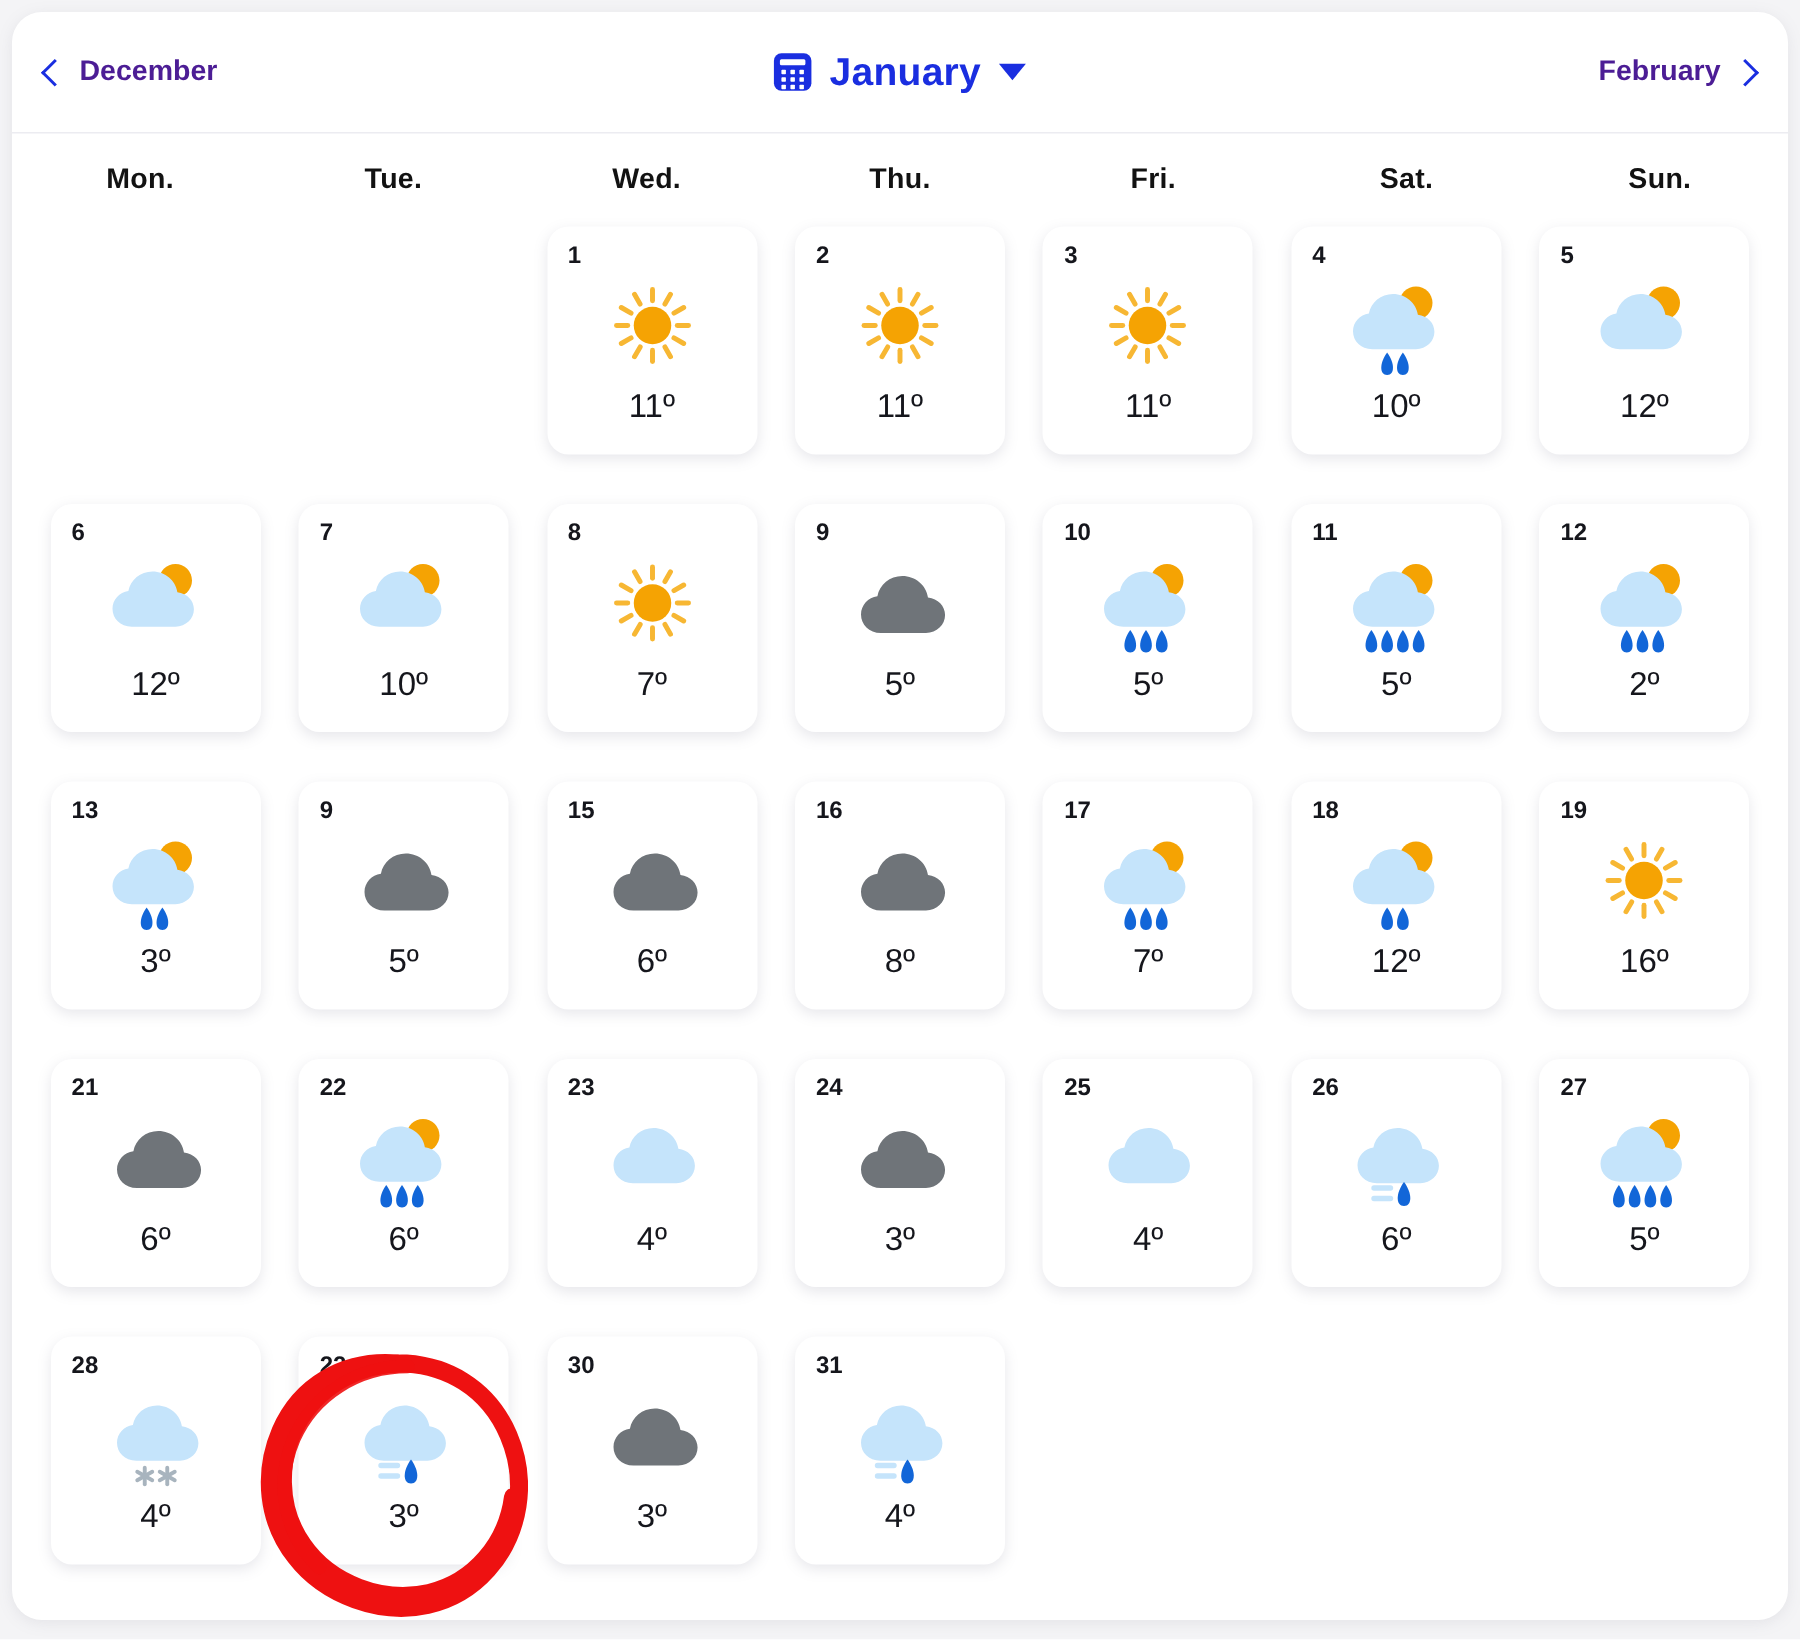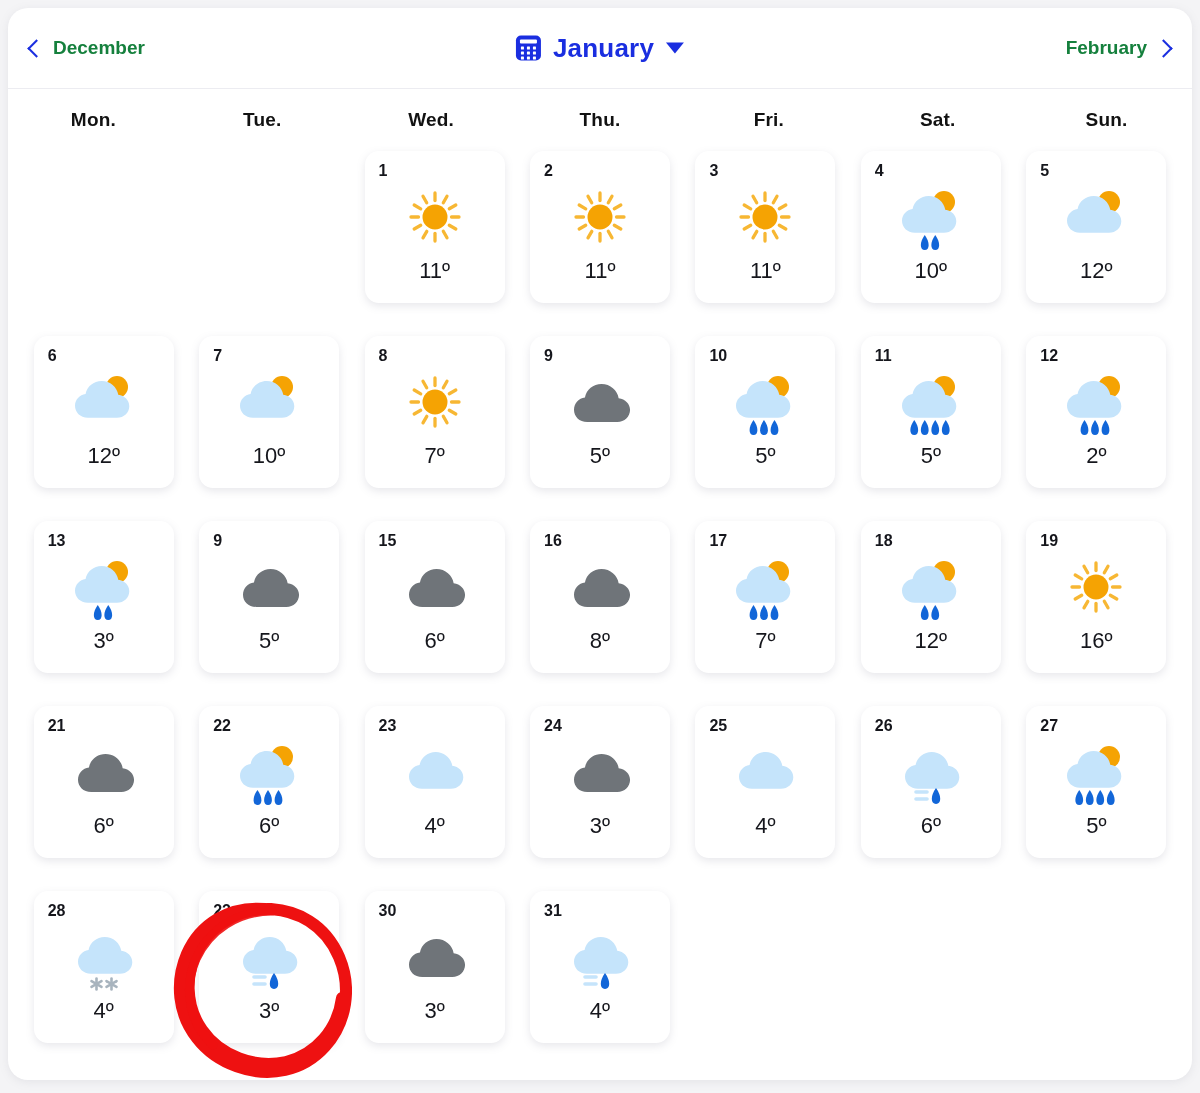--- a/index.html
+++ b/index.html
@@ -39,21 +39,21 @@
     position: relative;
     height: 80px;
     border-bottom: 1px solid #ececf1;
     display: flex;
     align-items: center;
   }
   .nav-btn {
     display: flex;
     align-items: center;
     gap: 10px;
-    color: #15803d;
+    color: #4c1d95;
     font-weight: bold;
     font-size: 19px;
     cursor: pointer;
     user-select: none;
   }
   .nav-prev {
     position: absolute;
     left: 22px;
     top: 50%;
     transform: translateY(-50%);

